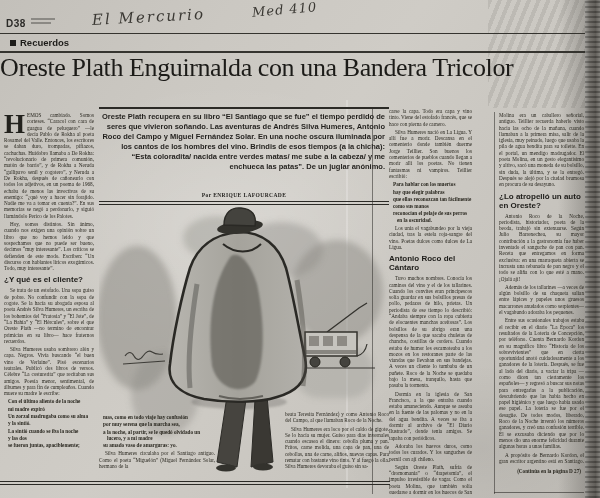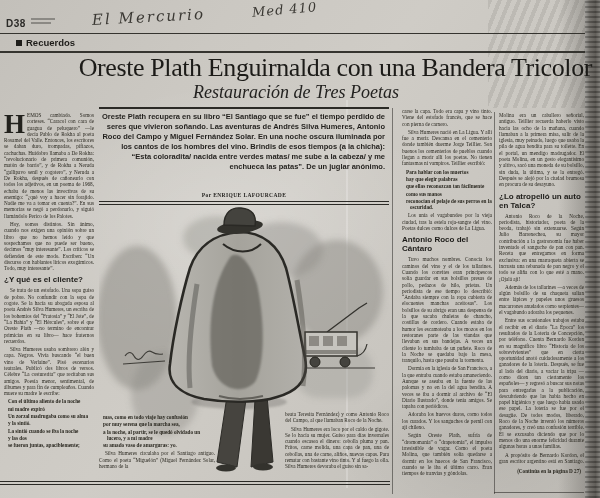--- a/index.html
+++ b/index.html
@@ -22,24 +22,24 @@
   #tr-mottle{left:488px;top:0;width:97px;height:108px;opacity:.55;
     background:repeating-linear-gradient(112deg, rgba(110,108,102,.30) 0 4px, rgba(205,203,197,.20) 4px 9px);}
   .crease{background:rgba(255,255,255,.22);}
   
   #page-code{left:6px;top:4px;font:bold 10px/1 "Liberation Sans",sans-serif;color:#2b2a27;letter-spacing:.5px;margin-top:15px;}
   .microbar{position:absolute;height:2px;width:24px;background:#8b8984;}
   .hand{font-family:"DejaVu Serif",serif;font-style:italic;color:#3a3833;}
   #hand1{left:92px;top:8px;font-size:15px;transform:rotate(-3deg);letter-spacing:2px;}
   #hand2{left:252px;top:2px;font-size:13px;transform:rotate(-5deg);letter-spacing:1px;}
   .hrule{background:#35342f;}
-  #section-label{left:16px;top:38px;font:bold 9.5px/1 "Liberation Sans",sans-serif;color:#1e1d1a;}
+  #section-label{left:10px;top:38px;font:bold 9.5px/1 "Liberation Sans",sans-serif;color:#1e1d1a;}
   #section-label .sq{display:inline-block;width:6px;height:6px;background:#1e1d1a;margin-right:4px;}
   
-  #headline{left:0;top:53px;width:592px;text-align:right;font:500 26px/1.15 "Liberation Serif",serif;
+  #headline{left:0;top:53px;width:592px;text-align:left;font:500 26px/1.15 "Liberation Serif",serif;
     color:#1c1b18;letter-spacing:-.4px;white-space:nowrap;}
   #subtitle{left:0;top:83px;width:592px;text-align:center;font:italic 18px/1.1 "Liberation Serif",serif;color:#232220;}
   
   .bt{font:5.2px/6.3px "Liberation Serif",serif;text-align:justify;color:#29271f;}
   .bt p{margin:0 0 2px 0;text-indent:6px;}
   .bt p.noindent{text-indent:0;}
   .subhead{font:bold 8px/9px "Liberation Sans",sans-serif;color:#1d1c19;margin:4px 0 3px 0;text-align:left;text-indent:0;}
   .poem{font-weight:bold;margin:1px 0 2px 2px;}
   .poem div{padding-left:6px;text-indent:-4px;margin-bottom:1px;text-align:left;}
   .dropcap{float:left;font:bold 27px/24px "Liberation Serif",serif;color:#22211d;margin:0 2px 0 0;}
@@ -47,22 +47,22 @@
   #col1{left:4px;top:112px;width:90px;height:366px;overflow:hidden;}
   #center{left:99px;top:107px;width:290px;height:391px;}
   #lede-rule-top{left:0;top:0;width:290px;height:2px;background:#2b2a26;}
   #lede{left:2px;top:5px;width:284px;font:bold 7.5px/10px "Liberation Sans",sans-serif;
     text-align:right;color:#211f1c;}
   #byline{left:0;top:85px;width:290px;text-align:center;font:bold 5.5px/7px "Liberation Serif",serif;letter-spacing:.4px;color:#211f1c;}
   #lede-rule-bot{left:0;top:94px;width:290px;height:4px;border-top:1.5px solid #2b2a26;border-bottom:1px solid #2b2a26;box-sizing:border-box;}
   #illustration{left:0;top:99px;width:290px;height:280px;}
   #col2{left:0;top:306px;width:116px;height:76px;overflow:hidden;}
   #col3{left:186px;top:304px;width:104px;height:82px;overflow:hidden;}
-  #col4{left:392px;top:108px;width:100px;height:386px;border-left:1px solid rgba(45,44,40,.55);
-    padding-left:9px;box-sizing:border-box;overflow:hidden;}
+  #col4{left:372px;top:108px;width:100px;height:386px;border-left:1px solid rgba(45,44,40,.55);
+    padding-left:16px;box-sizing:border-box;overflow:hidden;}
   #col5{left:494px;top:112px;width:90px;height:382px;border-left:1px solid rgba(45,44,40,.55);
     padding-left:4px;box-sizing:border-box;}
   #col5-flow{height:352px;overflow:hidden;}
   #continuation{position:absolute;left:4px;top:356px;width:82px;font-weight:bold;text-align:right;}
   #bottom-rule{left:0;top:481px;width:390px;height:4px;border-top:1.5px solid #2b2a26;border-bottom:1px solid #2b2a26;box-sizing:border-box;}
   #bottom-rule-right{left:494px;top:492px;width:90px;height:1px;background:rgba(45,44,40,.6);}
 </style>
 </head>
 <body>
 
@@ -78,21 +78,20 @@
   <span class="microbar" style="left:31px;top:22px;width:20px;"></span>
   <div class="abs hand" id="hand1">El Mercurio</div>
   <div class="abs hand" id="hand2">Med 410</div>
   <div class="abs hrule" style="left:0;top:33px;width:585px;height:1px;"></div>
   <div class="abs" id="section-label">
     <span class="sq"></span><span>Recuerdos</span>
   </div>
   <div class="abs hrule" style="left:0;top:51px;width:585px;height:2px;"></div>
 
   <div class="abs" id="headline">Oreste Plath Enguirnalda con una Bandera Tricolor</div>
-  <div class="abs" id="subtitle">Restauración de Tres Poetas</div>
 
   <div class="abs bt" id="col1">
     <p class="noindent"><span class="dropcap">H</span><span>EMOS cambiado. Somos corteses. “Caracol con cara de guagua de peluquero” —le decía Pablo de Rokha al poeta Rosamel del Valle. Entonces, los escritores se daban duro, trompadas, pifiazos, cachuchas. Huidobro llamaba a De Rokha: “revolucionario de primera comunión, matón de barrio”, y de Rokha a Neruda “gallipavo senil y cogotero”, y Neruda a De Rokha, después de cañonearlo con todos los adjetivos, en un poema de 1968, echaba de menos las invectivas de su enemigo: “¿qué voy a hacer sin forajido. Nadie me va a tomar en cuenta?”. En sus memorias se negó a perdonarlo, y siguió llamándolo Perico de los Palotes.</span></p>
     <p>Hoy, somos distintos. Sin ánimo, cuando nos exigen una opinión sobre un libro que no hemos leído y que sospechamos que no puede ser bueno, decimos “muy interesante”. Los críticos se defienden de este modo. Escriben: “Un discurso con hablantes líricos exogámicos. Todo, muy interesante”.</p>
     <div class="subhead">¿Y qué es el cliente?</div>
     <p>Se trata de un estofado. Una sopa guiso de pobre. No confundir con la sopa de cogote. Se la hacía su abogada esposa al poeta Andrés Silva Humeres, un escriba de los bohemios del “Fratosia” y “El Jote”, de “La Bahía” y “El Hércules”, sobre el que Oreste Plath —no termino de encontrar primicias en su libro— hace fraternos recuerdos.</p>
     <p>Silva Humeres usaba sombrero alón y capa. Negros. Vivía buscando “el buen vino de Verlaine”. Pisó escenarios teatrales. Publicó dos libros de versos. Célebre “La costurerita” que recitaban sus amigos. Poesía menor, sentimental, de álbumes y para fin de cumpleaños. Cuando muere su madre le escribe:</p>
     <div class="poem">
       <div>Con el último aliento de la noche</div>
       <div>mi madre expiró</div>
@@ -196,21 +195,21 @@
     <div class="subhead">Antonio Roco del Cántaro</div>
     <p>Tuvo muchos nombres. Conocía los caminos del vino y el de los tallarines. Cuando los convites eran principescos solía guardar en sus bolsillos presas de pollo, pedazos de hilo, prietas. Un periodista de ese tiempo lo describió: “Andaba siempre con la ropa cubierta de elocuentes manchas aceitosas”. Los bolsillos de su abrigo eran una despensa de la que sacaba chuletas de chancho, costillas de cordero. Cuando estaba de humor les escamoteaba a los mozos en los restoranes parte de las viandas que llevaban en sus bandejas. A veces un cliente lo tumbaba de un puñete. Roco de la Noche se quedaba bajo la mesa, tranquilo, hasta que pasaba la tormenta.</p>
     <p>Dormía en la iglesia de San Francisco, a la que entraba cuando estaba amaneciendo. Aunque se aseaba en la fuente de las palomas y no en la del agua bendita. A veces se iba a dormir al archivo de “El Diario Ilustrado”, donde tenía amigos. Se tapaba con periódicos.</p>
     <p>Adoraba los huevos duros, como todos los curados. Y los sanguches de pernil con ají chileno.</p>
     <p>Según Oreste Plath, sufría de “dromomanía” o “drapetomía”, el impulso irresistible de vagar. Como el poeta Molina, que también solía quedarse a dormir en los huecos de San Francisco, cuando se le iba el último carro. Eran tiempos de tranvías y góndolas.</p>
   </div>
 
   <div class="abs bt" id="col5">
     <div id="col5-flow">
       <p class="noindent">Molina era un caballero señorial, antiguo. Teillier recuerda haberlo visto hacia las ocho de la mañana, cuando llamaban a la primera misa, salir de la iglesia, muy peinado, luego que usaba la pila de agua bendita para su toilette. En el portal, un mendigo madrugador. El poeta Molina, en un gesto elegantísimo y altivo, sacó una moneda de su bolsillo, sin duda, la última, y se la entregó. Después se alejó por la ciudad brumosa en procura de su desayuno.</p>
-      <div class="subhead">¿Lo atropelló un auto en Talca?</div>
+      <div class="subhead">¿Lo atropelló un auto en Oreste?</div>
       <p>Antonio Roco de la Noche, periodista, historiador, poeta de la beoda, trabajó sin extenuarse. Según Julio Barrenechea, su mayor contribución a la gastronomía fue haber inventado el sanguche de pan con pan. Receta que entregamos en forma exclusiva: en una marraqueta abierta se incrusta una rebanada de pan negro y el todo se aliña con lo que esté a mano. ¡Ojalá ají!</p>
       <p>Además de los tallarines —a veces de algún bolsillo de su chaqueta salían entre lápices y papeles unos gruesos macarrones anudados como serpientes— el vagabundo adoraba los pequenes.</p>
       <p>Entre sus ocasionales trabajos estaba el recibir en el diario “La Época” los resultados de la Lotería de Concepción, por teléfono. Cuenta Bernardo Kordon en su magnífico libro “Historia de los sobrevivientes” que en cierta oportunidad anotó cuidadosamente a los ganadores de la lotería. Después, se fue al lado del diario, a vaciar la tripa —como dicen tan ciertamente los españoles— y regresó a buscar sus notas para entregarlas a la publicación, descubriendo que las había hecho en papel higiénico y que luego había usado ese papel. La lotería se fue por el desagüe. De todos modos, liberado, Roco de la Noche inventó los números ganadores, y creó una confusión terrible. Él se excusaba diciendo que por lo menos dio una enorme felicidad durante algunas horas a unas familias.</p>
       <p>A propósito de Bernardo Kordon, el gran escritor argentino está en Santiago. Aquí vive, ahora. Le enviamos un fraterno abrazo y divulgamos la noticia. Es un privi-</p>
     </div>
     <div id="continuation">(Continúa en la página D 27)</div>
   </div>
 
   <div class="abs" id="bottom-rule"></div>
   <div class="abs" id="bottom-rule-right"></div>

